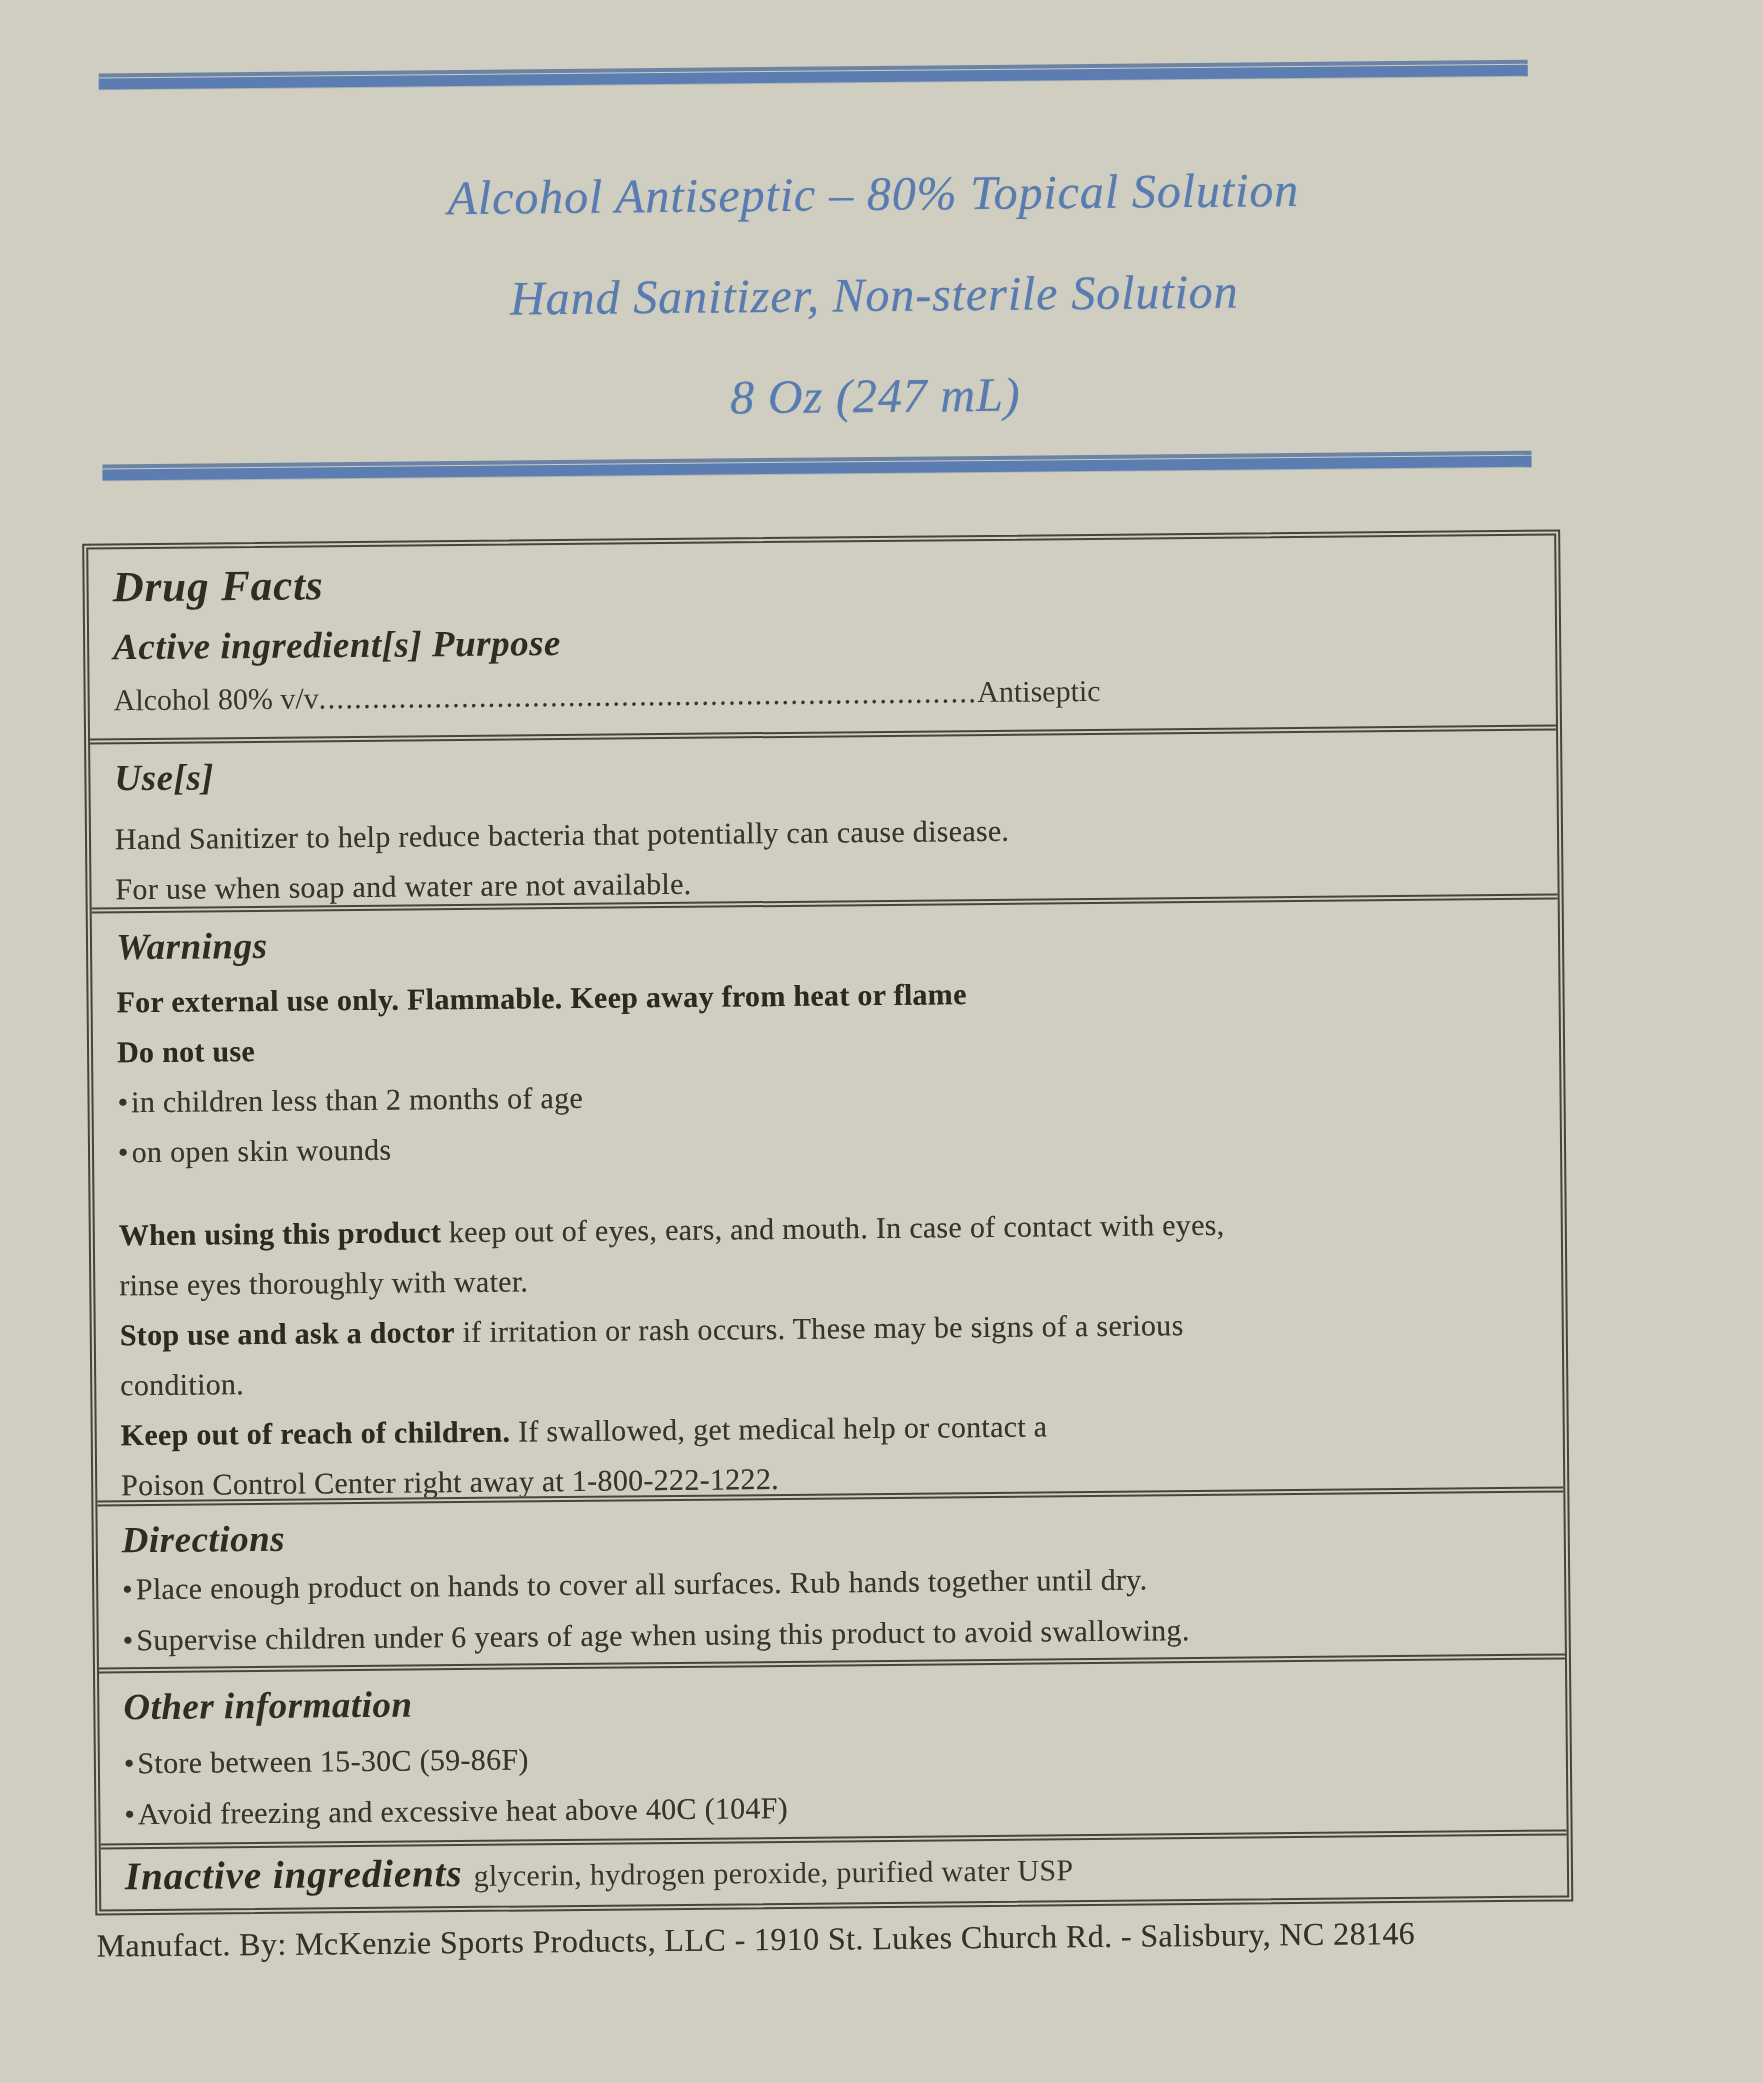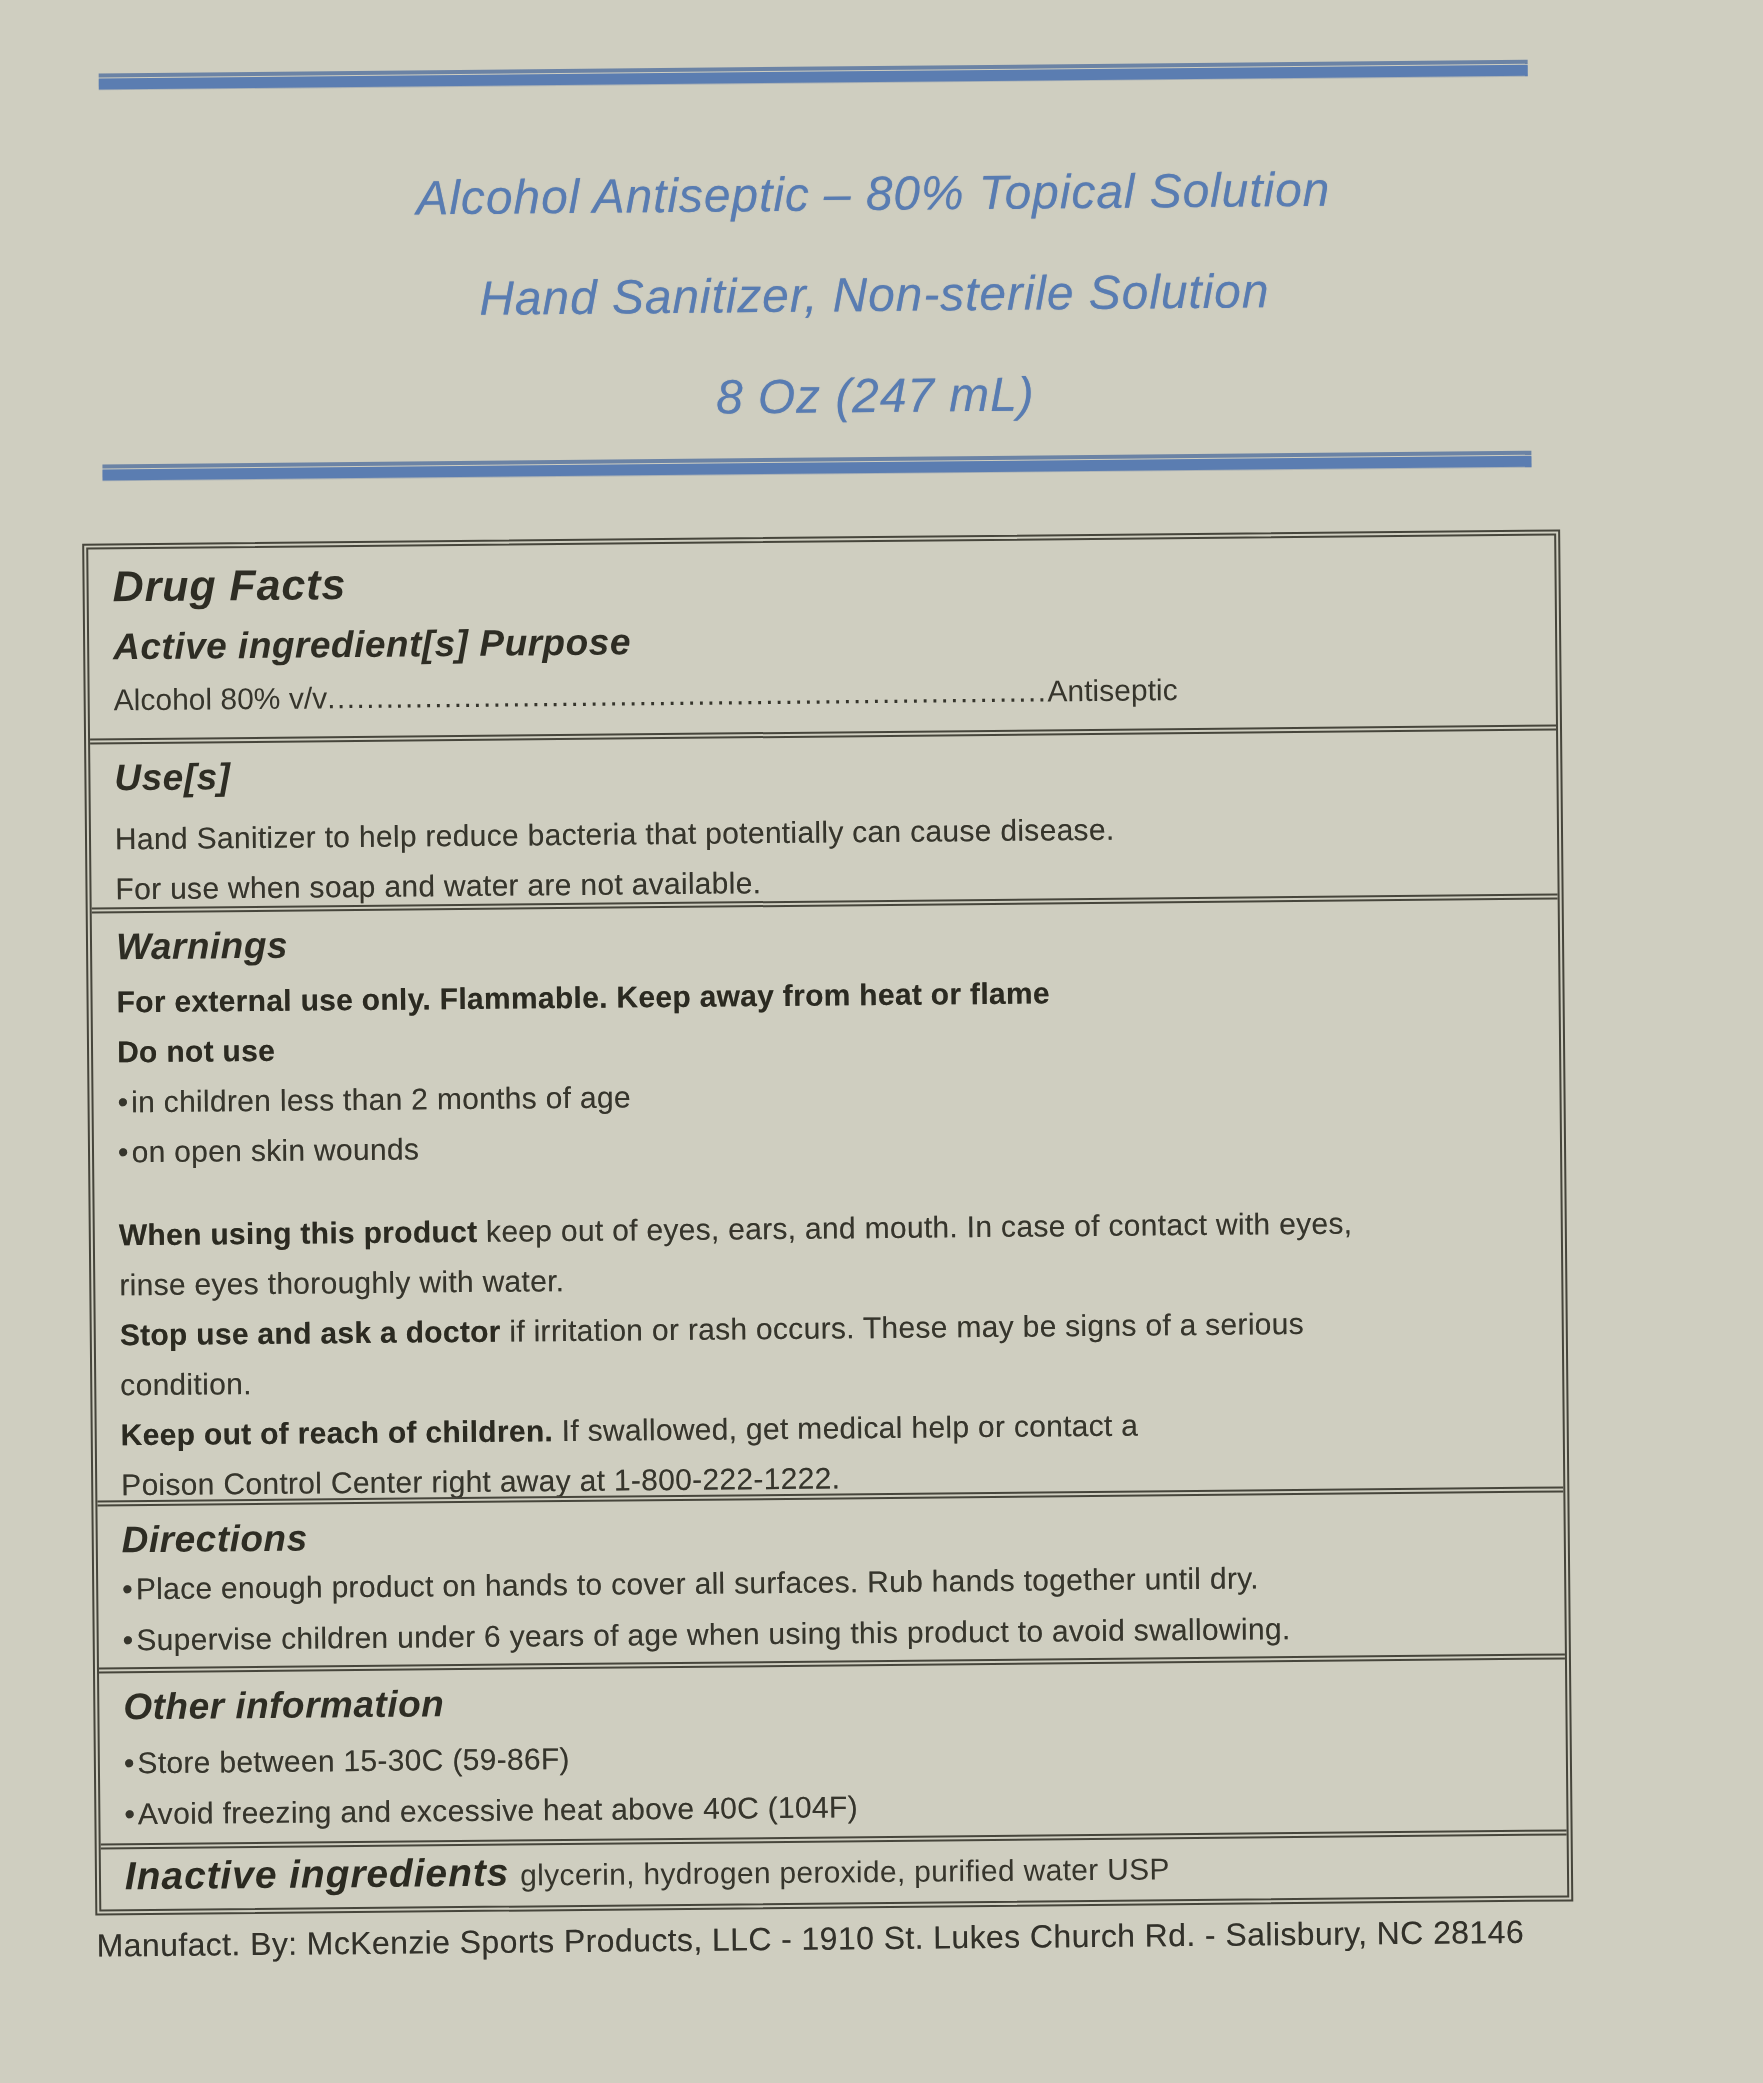--- a/index.html
+++ b/index.html
@@ -1,18 +1,18 @@
 <!DOCTYPE html>
 <html style="font-size:14.7px"><head>
 <meta charset="utf-8">
 <style>
   html,body{margin:0;padding:0;background:#cfcec0;}
   .page{
     position:relative;width:1763px;height:2084px;overflow:hidden;
-    font-family:Liberation Sans, sans-serif;color:#36352c;
+    font-family:Liberation Serif, serif;color:#36352c;
     background:
       radial-gradient(1607px 1377px at 45% 32%, #eeedе0 0%, #edecdf 0%, #e9e8da 48%, #e4e3d4 76%, #dcdbcc 100%);
   }
   .content{position:absolute;inset:0;transform:rotate(-0.55deg);transform-origin:50% 50%;}
 
   
   .rule{position:absolute;left:108px;width:1429px;}
   .rule-top{top:66px;}
   .rule-bottom{top:457px;}
   .rule .thin{height:3.7px;background:#4a6a9c;opacity:.75;}

